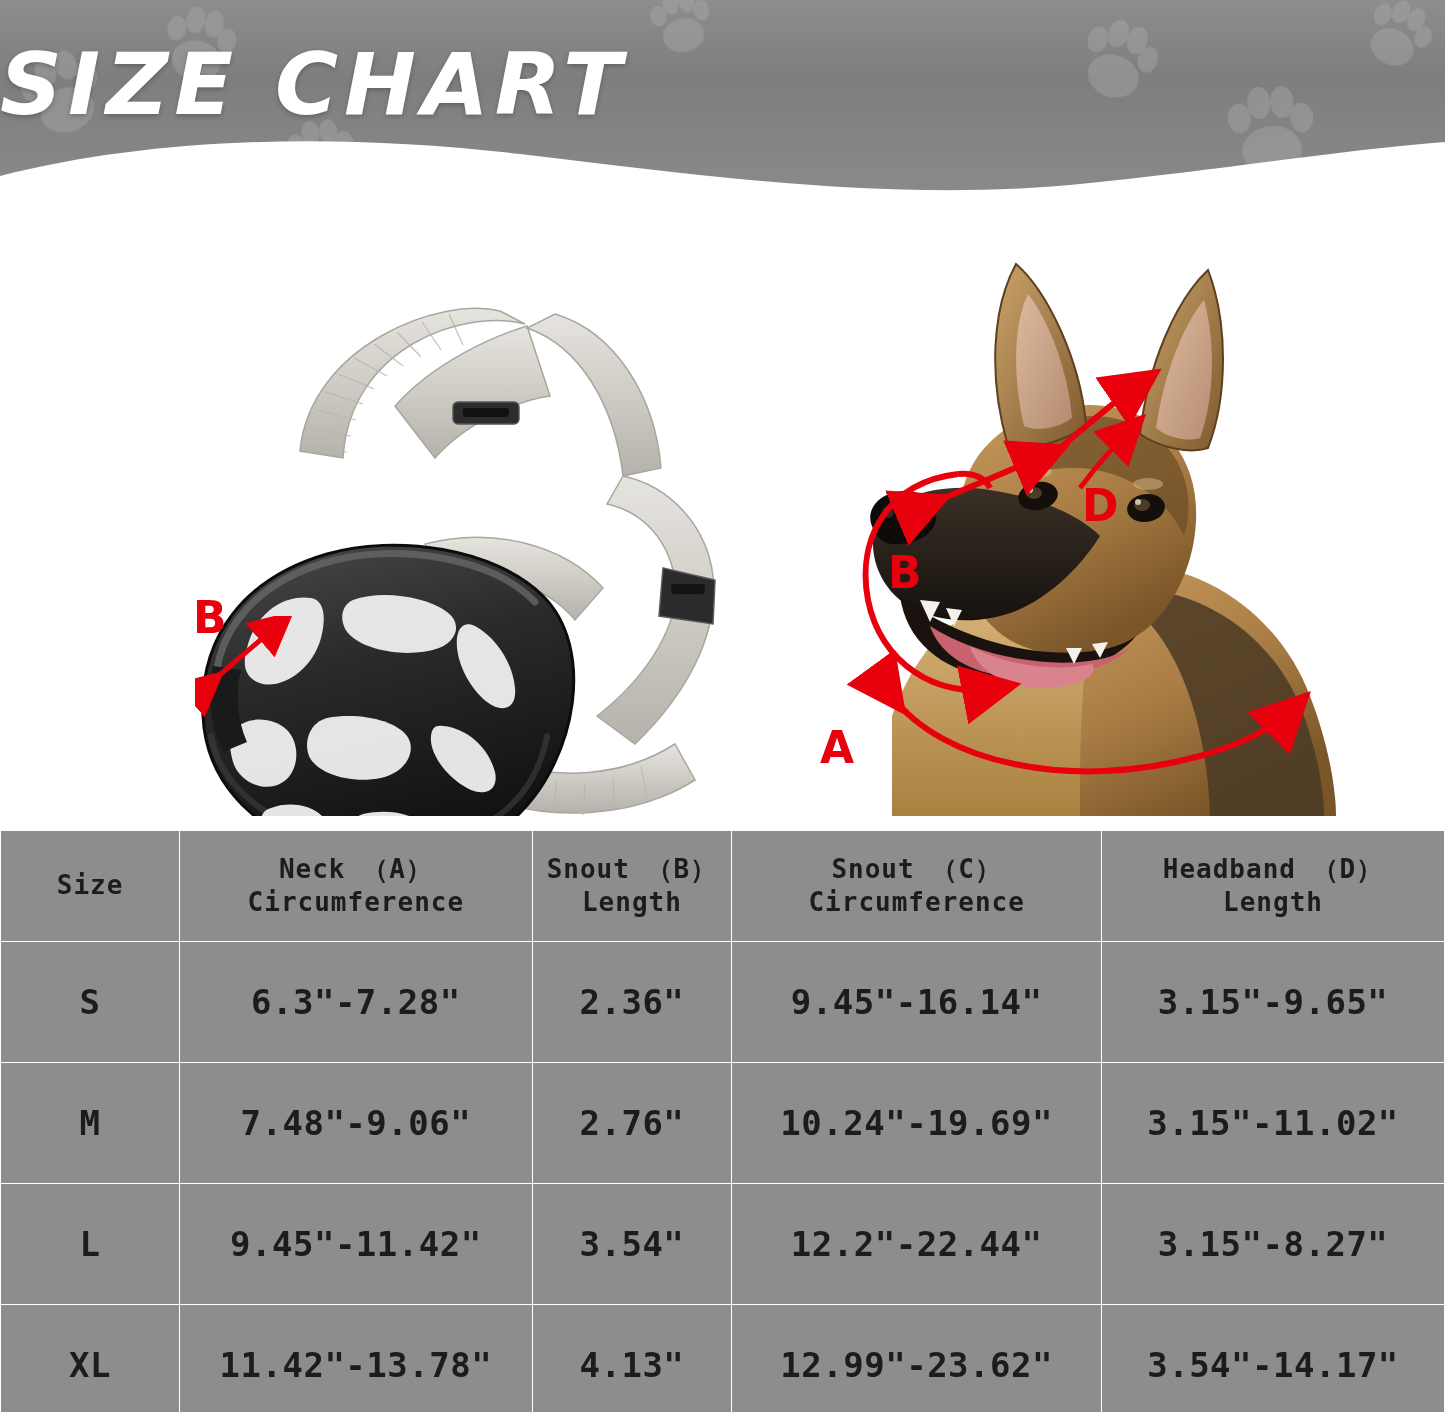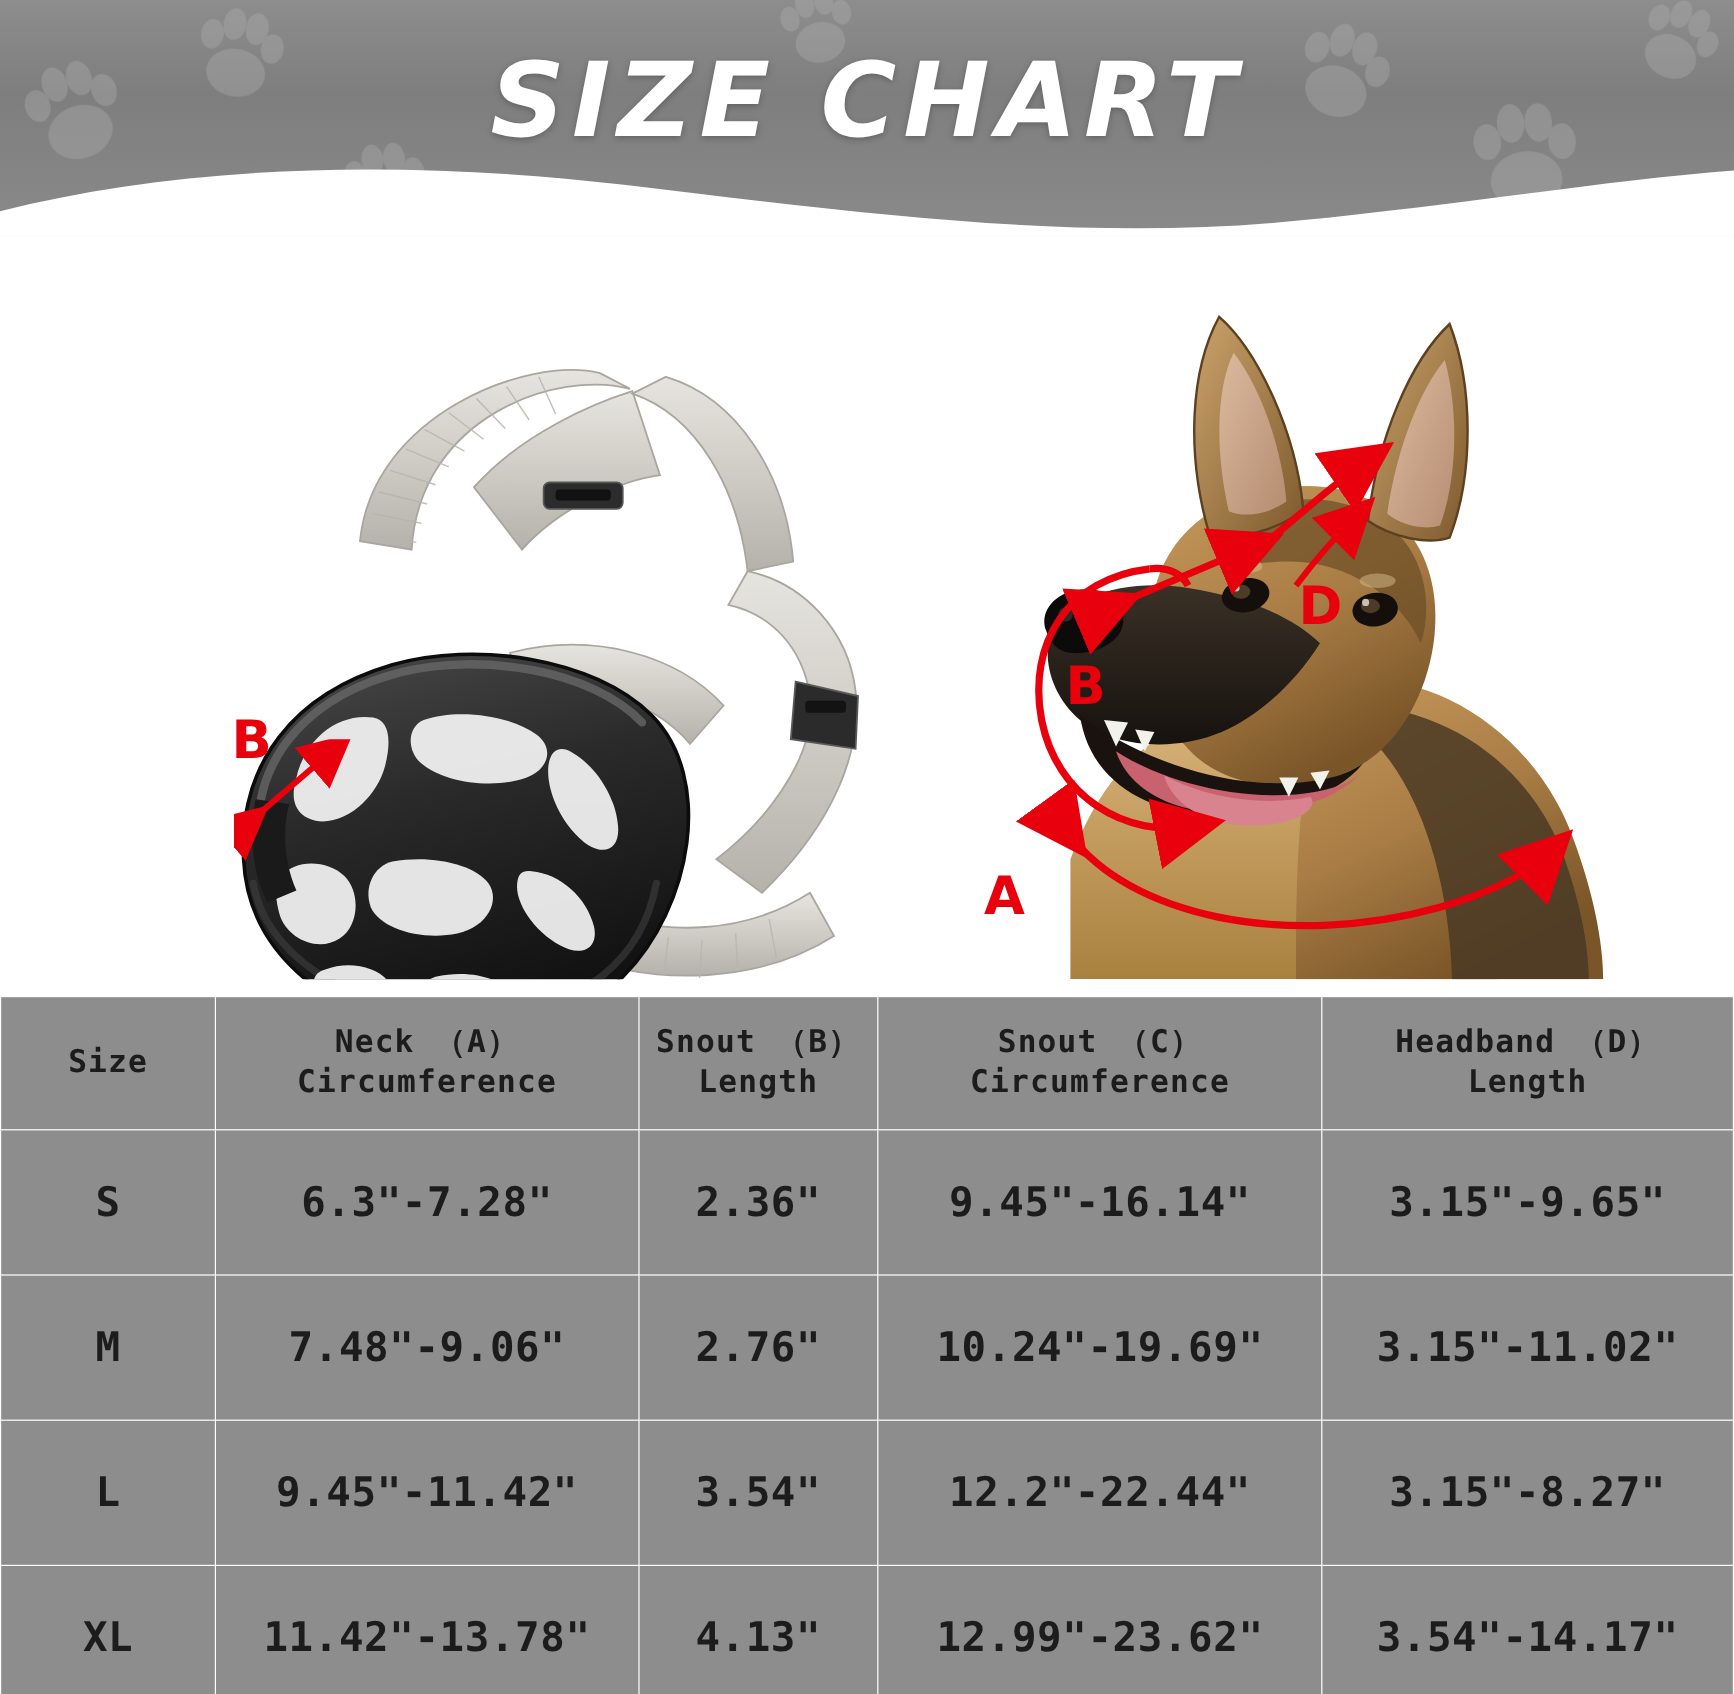--- a/index.html
+++ b/index.html
@@ -26,21 +26,21 @@
   .header-paws {
     position: absolute;
     inset: 0;
     pointer-events: none;
   }
   .header-title {
     position: absolute;
     top: 34px;
     left: 0;
     width: 1445px;
-    text-align: center;
+    text-align: left;
     font-family: "DejaVu Sans", sans-serif;
     font-size: 86px;
     font-weight: bold;
     font-style: italic;
     letter-spacing: 6px;
     color: #ffffff;
     text-shadow: 0 2px 5px rgba(0,0,0,0.25);
   }
   .header-wave {
     position: absolute;

